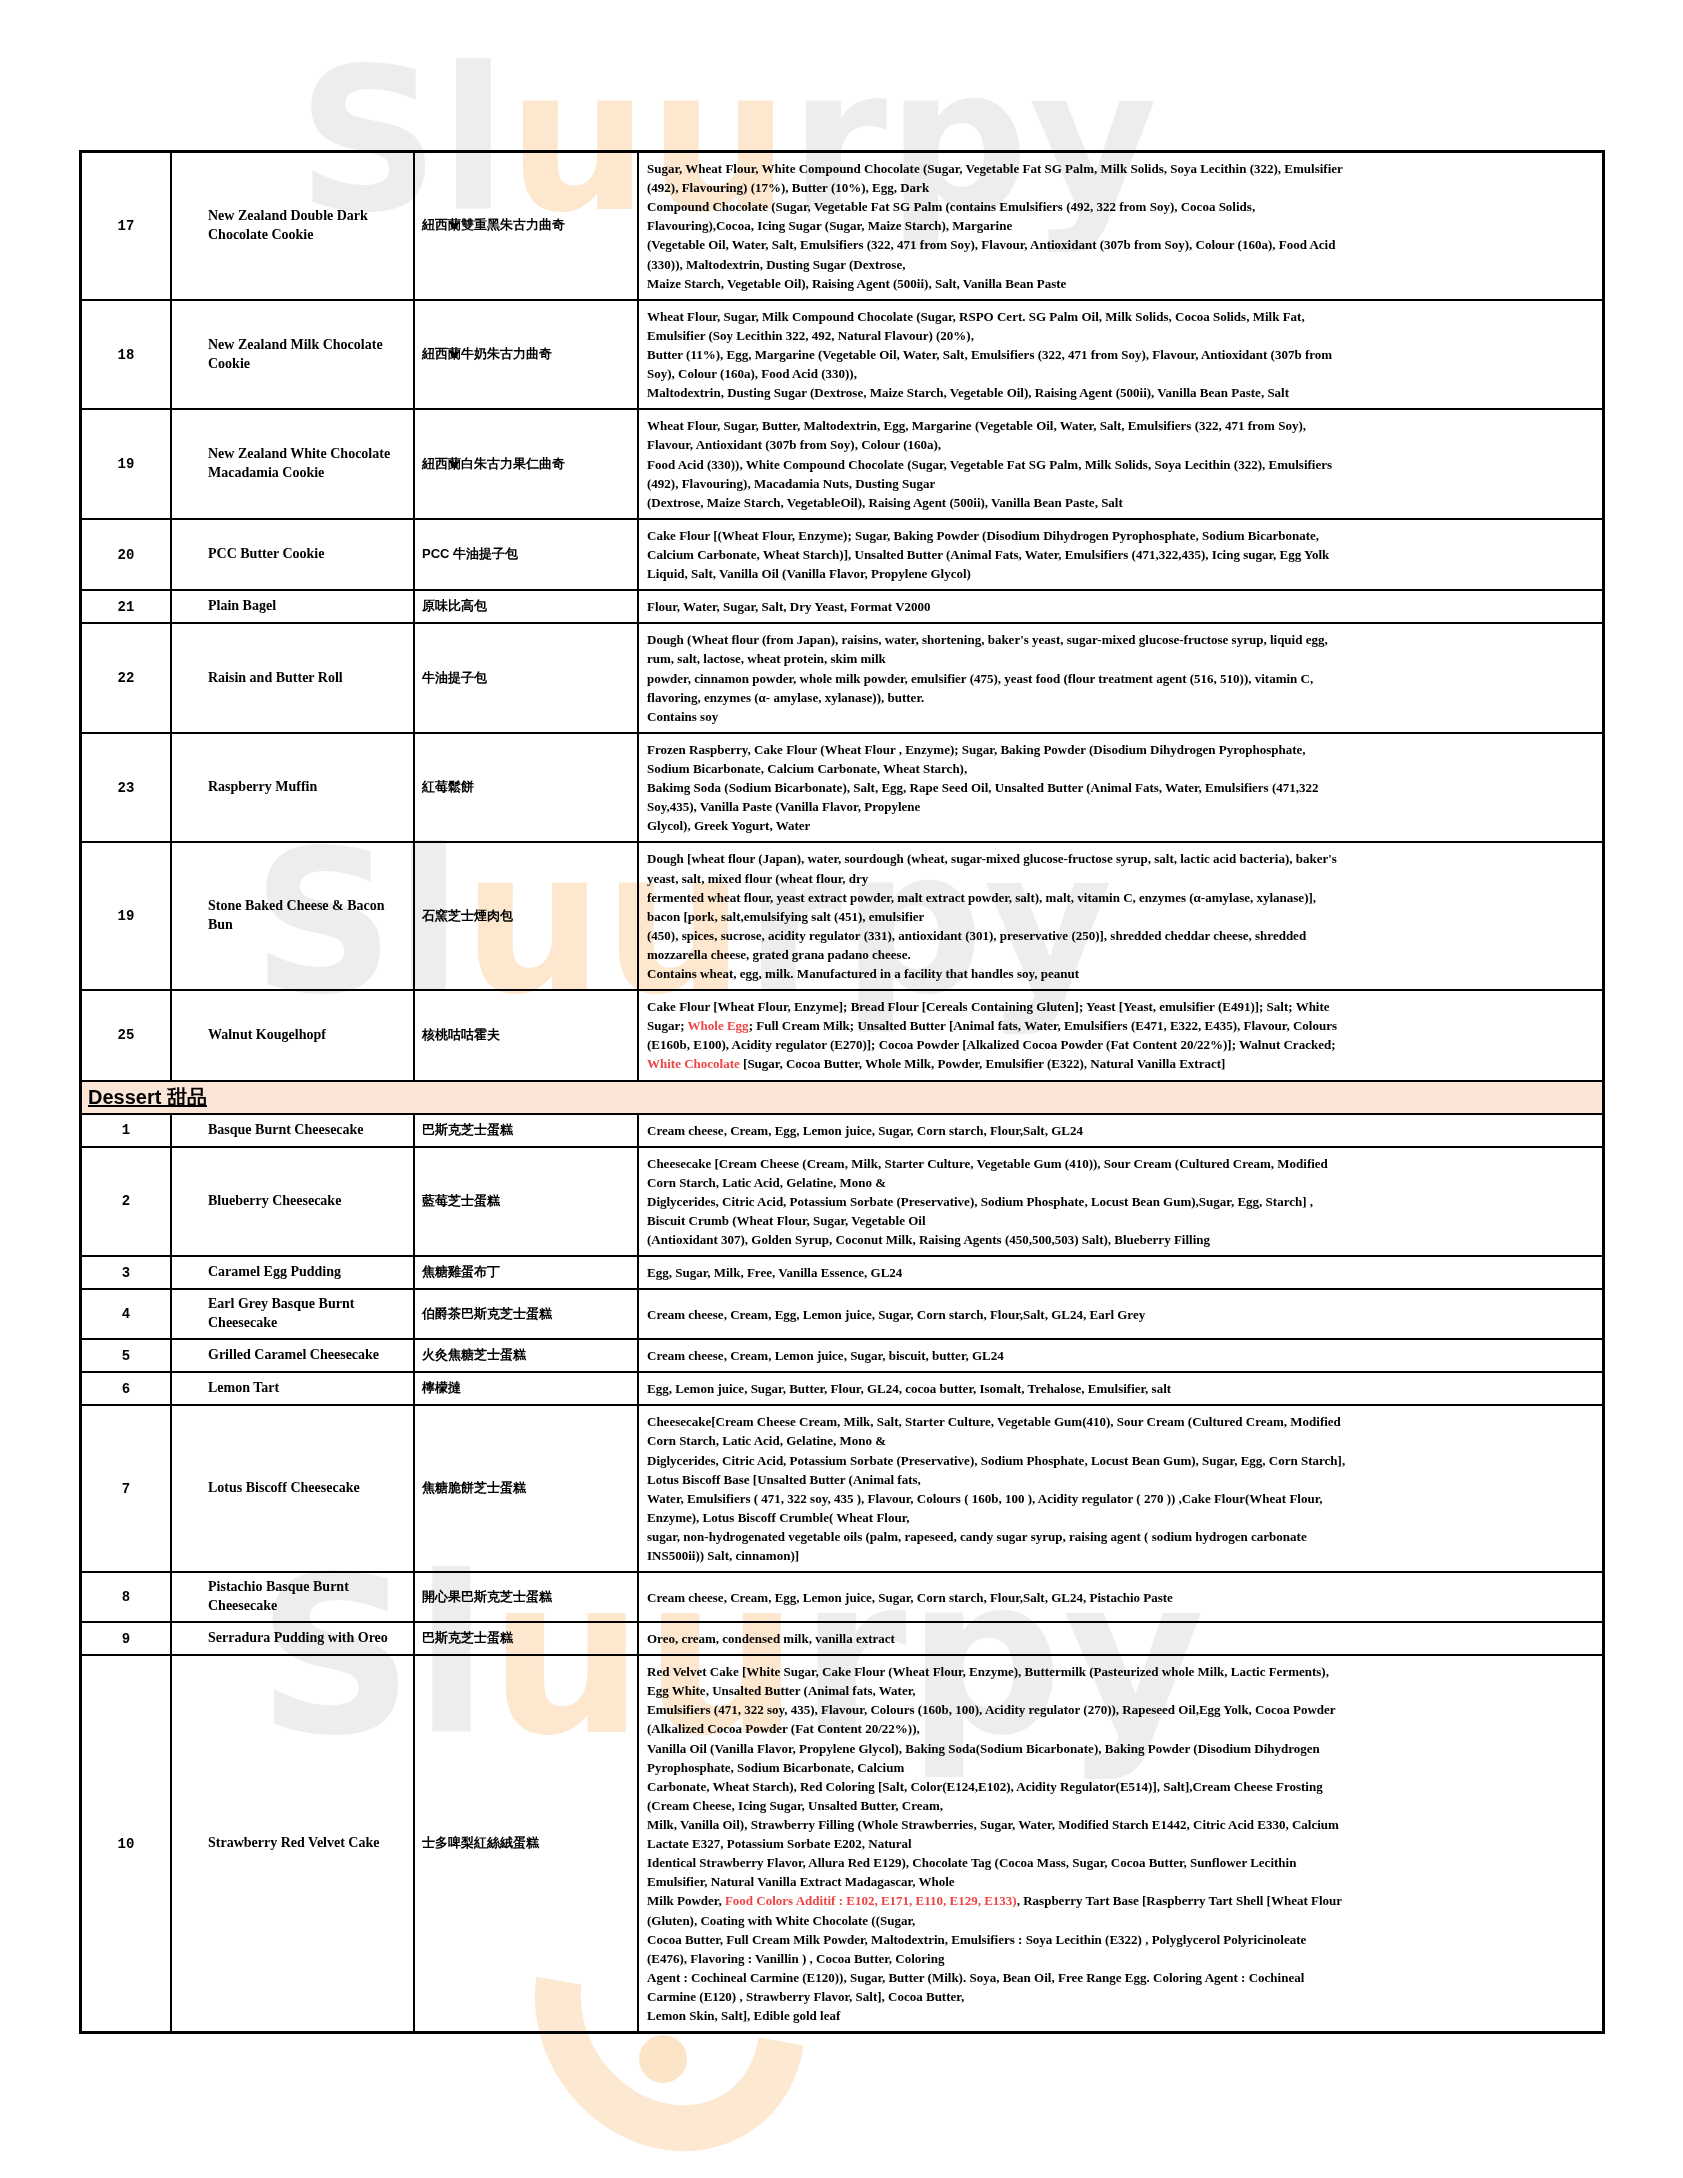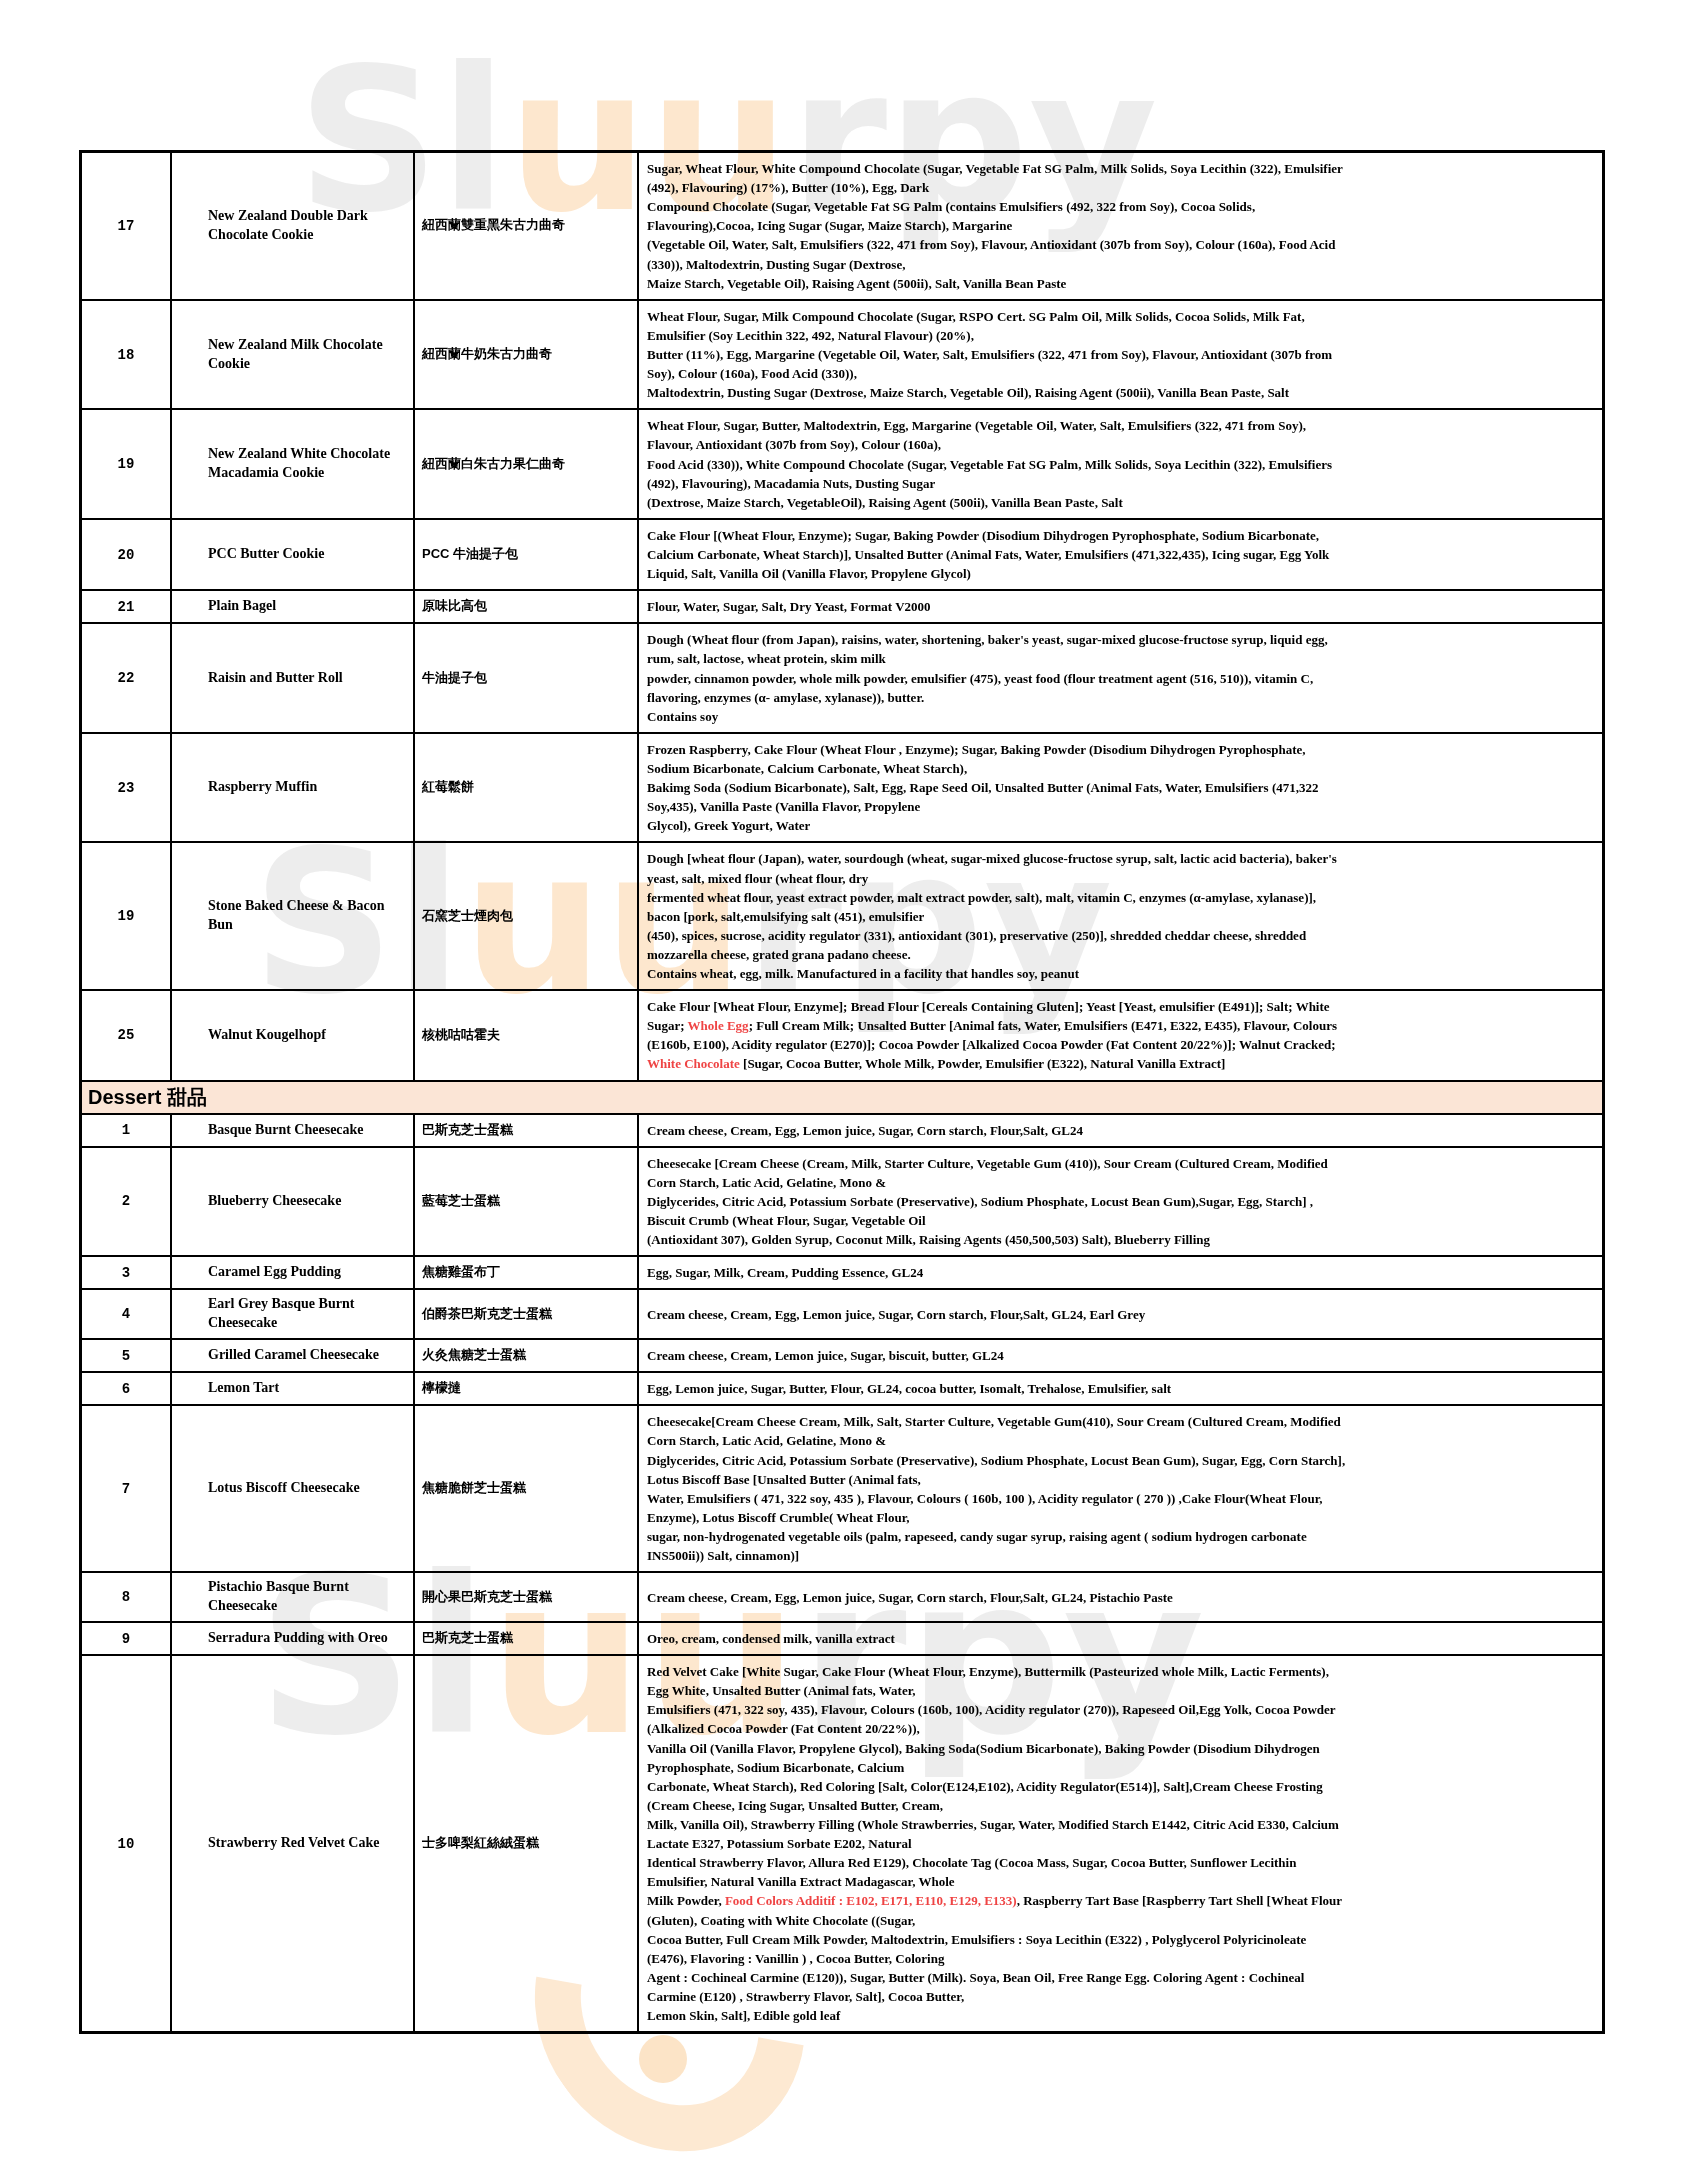--- a/index.html
+++ b/index.html
@@ -21,21 +21,21 @@
   td{border:2px solid #000;vertical-align:middle;padding:5px 7px;background:transparent;color:#000;}
   td.num{width:74px;text-align:center;font-weight:bold;font-size:14px;font-family:Liberation Mono, monospace;}
   td.en{width:198px;font-weight:bold;font-size:14px;line-height:1.35;white-space:pre-wrap;
         font-family:"Liberation Serif",serif;padding-left:36px;}
   td.zh{width:208px;font-weight:bold;font-size:13px;line-height:1.3;
         font-family:"Liberation Sans",sans-serif;}
   td.ing{font-weight:bold;font-size:13px;line-height:1.47;white-space:pre-wrap;
         font-family:"Liberation Serif",serif;padding:6px 8px;}
   tr.section td{background:#fbe5d6;font-family:"Liberation Sans",sans-serif;font-weight:bold;
         font-size:20px;padding:2px 6px;}
-  tr.section span{margin-top:35px;}
+  tr.section span{text-decoration:underline;margin-top:35px;}
   .redseg{color:#ef4444;}
 </style>
 </head>
 <body>
 
 <div class="page">
 
   <div class="wm" style="left:297px;top:25px;font-size:198px;"><span class="g">S</span><span class="g">l</span><span class="o">u</span><span class="o">u</span><span class="g">r</span><span class="g">p</span><span class="g">y</span></div>
   <div class="wm" style="left:252px;top:807px;font-size:198px;"><span class="g">S</span><span class="g">l</span><span class="o">u</span><span class="o">u</span><span class="g">r</span><span class="g">p</span><span class="g">y</span></div>
   <div class="wm" style="left:257px;top:1530px;font-size:218px;"><span class="g">S</span><span class="g">l</span><span class="o">u</span><span class="o">u</span><span class="g">r</span><span class="g">p</span><span class="g">y</span></div>
@@ -151,21 +151,21 @@
             <td class="ing">Cheesecake [Cream Cheese (Cream, Milk, Starter Culture, Vegetable Gum (410)), Sour Cream (Cultured Cream, Modified
 Corn Starch, Latic Acid, Gelatine, Mono &amp;
 Diglycerides, Citric Acid, Potassium Sorbate (Preservative), Sodium Phosphate, Locust Bean Gum),Sugar, Egg, Starch] ,
 Biscuit Crumb (Wheat Flour, Sugar, Vegetable Oil
 (Antioxidant 307), Golden Syrup, Coconut Milk, Raising Agents (450,500,503) Salt), Blueberry Filling</td>
           </tr>
           <tr>
             <td class="num">3</td>
             <td class="en">Caramel Egg Pudding</td>
             <td class="zh">焦糖雞蛋布丁</td>
-            <td class="ing">Egg, Sugar, Milk, Cream, Pudding Essence, GL24</td>
+            <td class="ing">Egg, Sugar, Milk, Free, Vanilla Essence, GL24</td>
           </tr>
           <tr>
             <td class="num">4</td>
             <td class="en">Earl Grey Basque Burnt
 Cheesecake</td>
             <td class="zh">伯爵茶巴斯克芝士蛋糕</td>
             <td class="ing">Cream cheese, Cream, Egg, Lemon juice, Sugar, Corn starch, Flour,Salt, GL24, Earl Grey</td>
           </tr>
           <tr>
             <td class="num">5</td>

